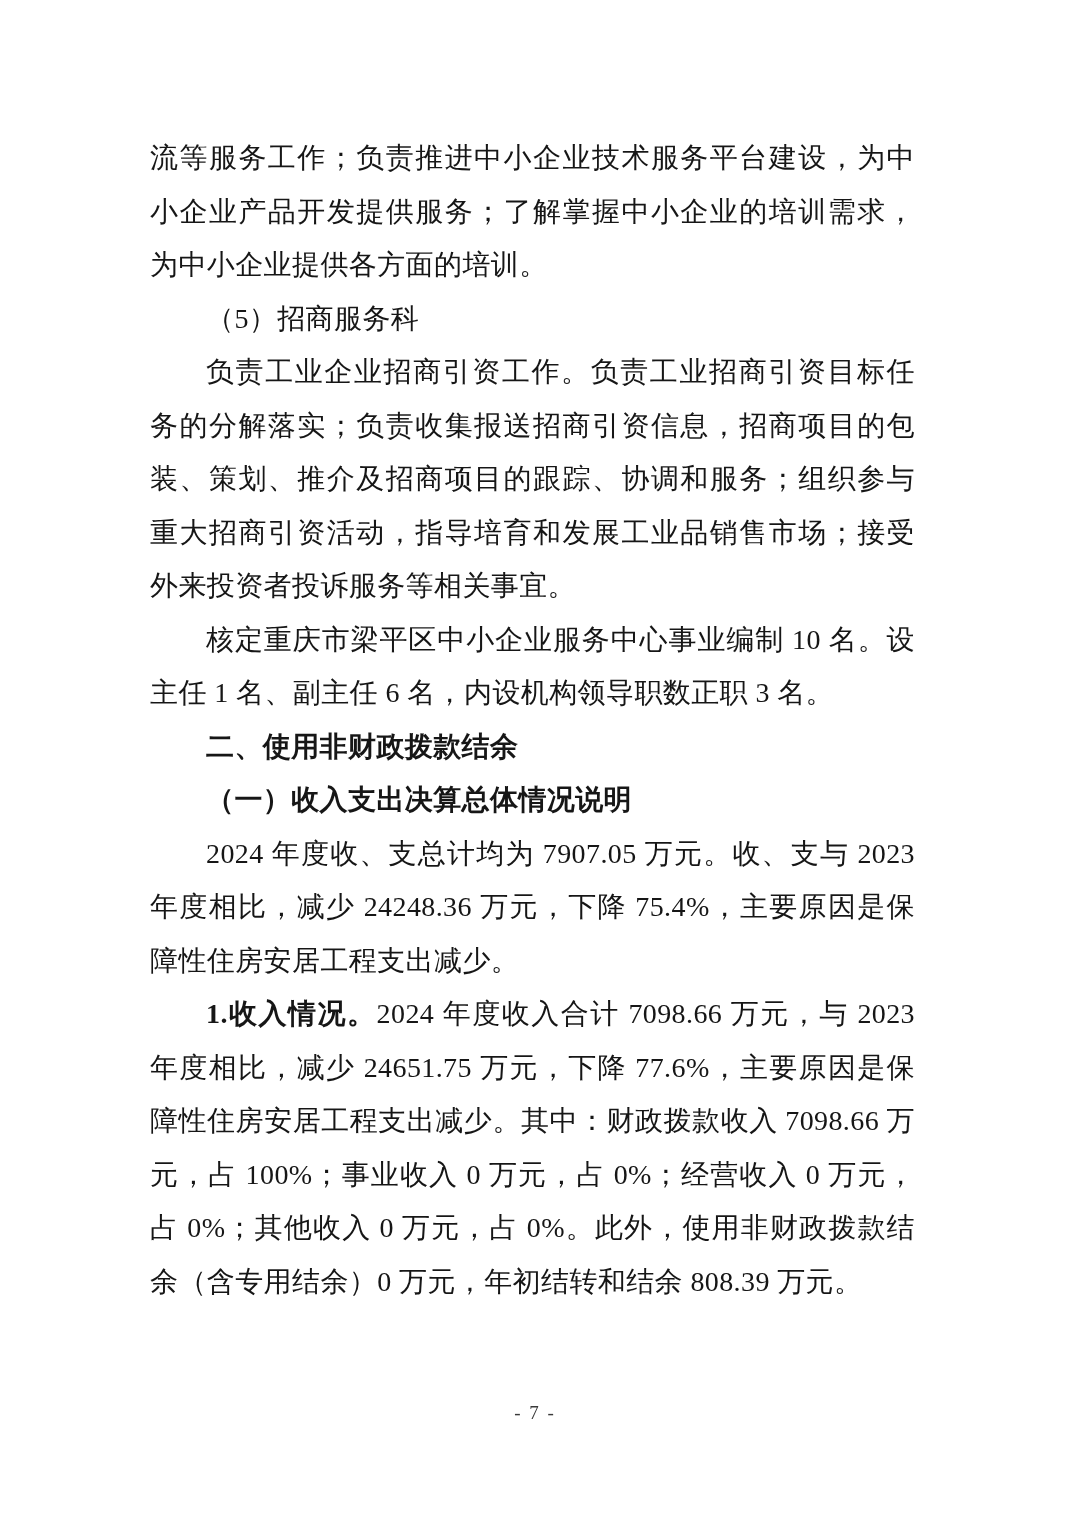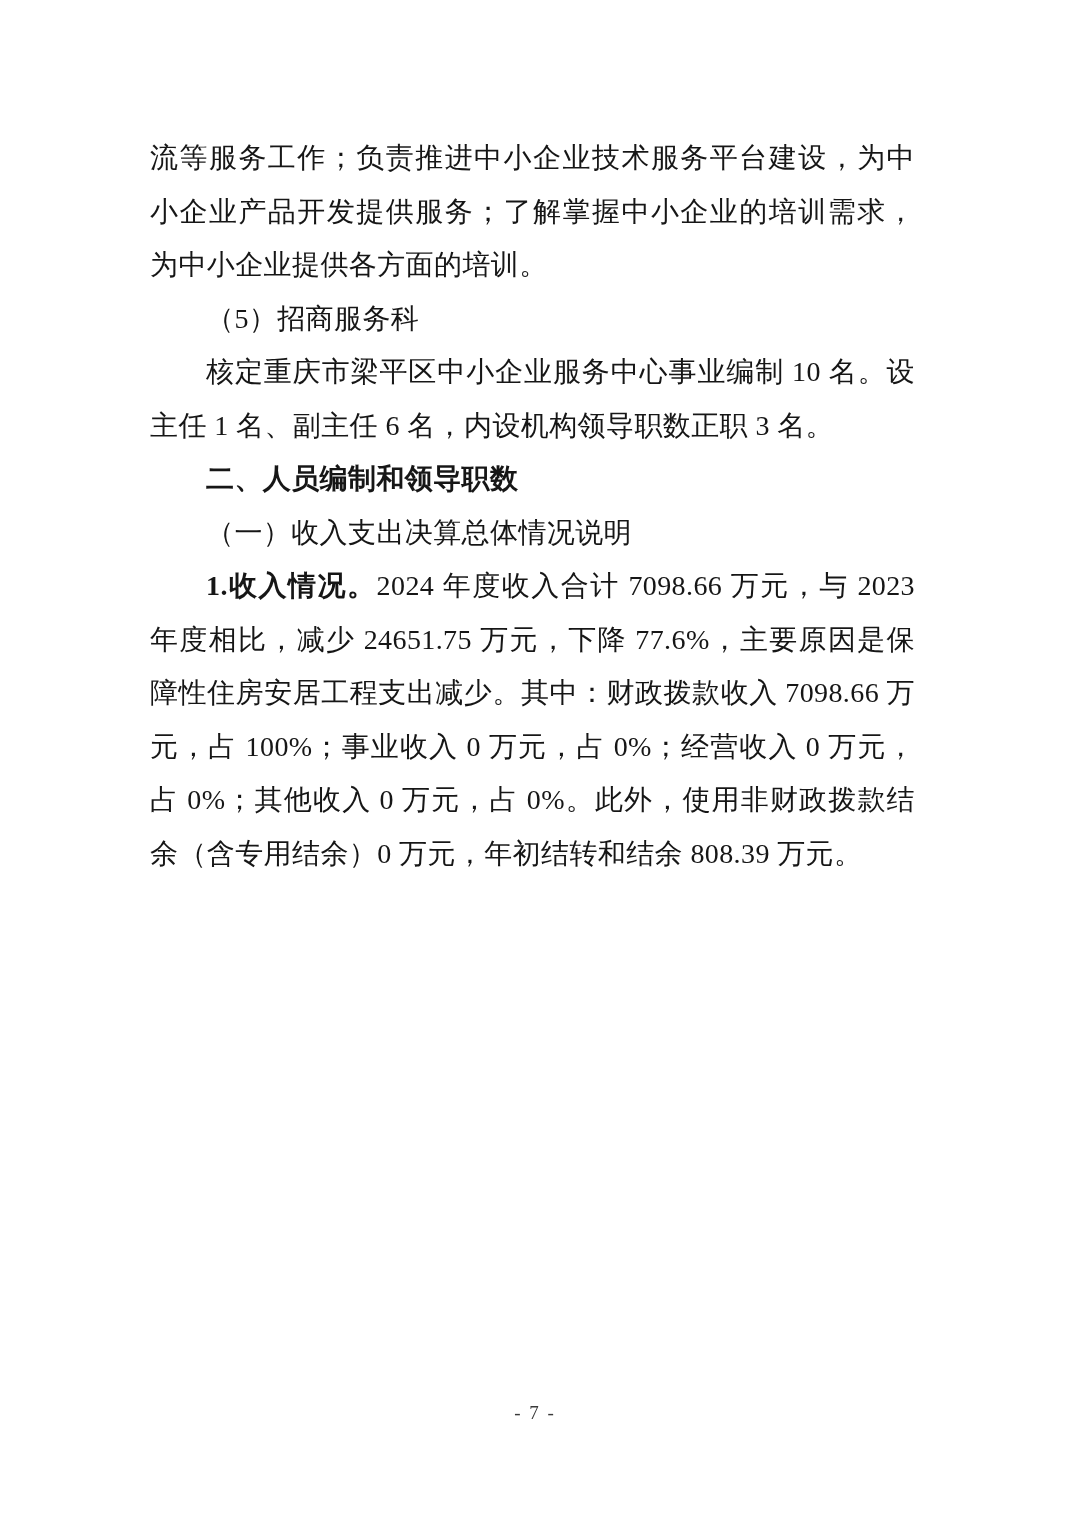--- a/index.html
+++ b/index.html
@@ -38,21 +38,21 @@
   .indent {
     text-indent: 2em;
   }
   .heading-1 {
     font-family: "Liberation Sans", "DejaVu Sans", sans-serif;
     font-weight: 700;
     font-size: 29px;
   }
   .heading-2 {
     font-family: "Liberation Serif", "DejaVu Serif", serif;
-    font-weight: 400;
+    font-weight: 700;
   }
   .run-bold {
     font-weight: 700;
   }
   .page-footer {
     position: absolute;
     top: 1402px;
     left: 0;
     right: 0;
     text-align: center;
@@ -65,27 +65,29 @@
 </head>
 <body>
 
 <div class="page">
   <main class="content">
 
     <p class="body-text">流等服务工作；负责推进中小企业技术服务平台建设，为中小企业产品开发提供服务；了解掌握中小企业的培训需求，为中小企业提供各方面的培训。</p>
 
     <p class="body-text indent">（5）招商服务科</p>
 
+    <p class="body-text indent">负责工业企业招商引资工作。负责工业招商引资目标任务的分解落实；负责收集报送招商引资信息，招商项目的包装、策划、推介及招商项目的跟踪、协调和服务；组织参与重大招商引资活动，指导培育和发展工业品销售市场；接受外来投资者投诉服务等相关事宜。</p>
 
 
     <p class="body-text indent">核定重庆市梁平区中小企业服务中心事业编制 10 名。设主任 1 名、副主任 6 名，内设机构领导职数正职 3 名。</p>
 
-    <h2 class="heading-1 indent">二、人员编制和领导职数</h2>
+    <h2 class="heading-1 indent">二、使用非财政拨款结余</h2>
 
     <h3 class="heading-2 indent">（一）收入支出决算总体情况说明</h3>
 
+    <p class="body-text indent">2024 年度收、支总计均为 7907.05 万元。收、支与 2023 年度相比，减少 24248.36 万元，下降 75.4%，主要原因是保障性住房安居工程支出减少。</p>
 
     <p class="body-text indent"><span class="run-bold">1.收入情况。</span><span>2024 年度收入合计 7098.66 万元，与 2023 年度相比，减少 24651.75 万元，下降 77.6%，主要原因是保障性住房安居工程支出减少。其中：财政拨款收入 7098.66 万元，占 100%；事业收入 0 万元，占 0%；经营收入 0 万元，占 0%；其他收入 0 万元，占 0%。此外，使用非财政拨款结余（含专用结余）0 万元，年初结转和结余 808.39 万元。</span></p>
 
   </main>
 
   <footer class="page-footer">- 7 -</footer>
 </div>
 
 </body></html>

